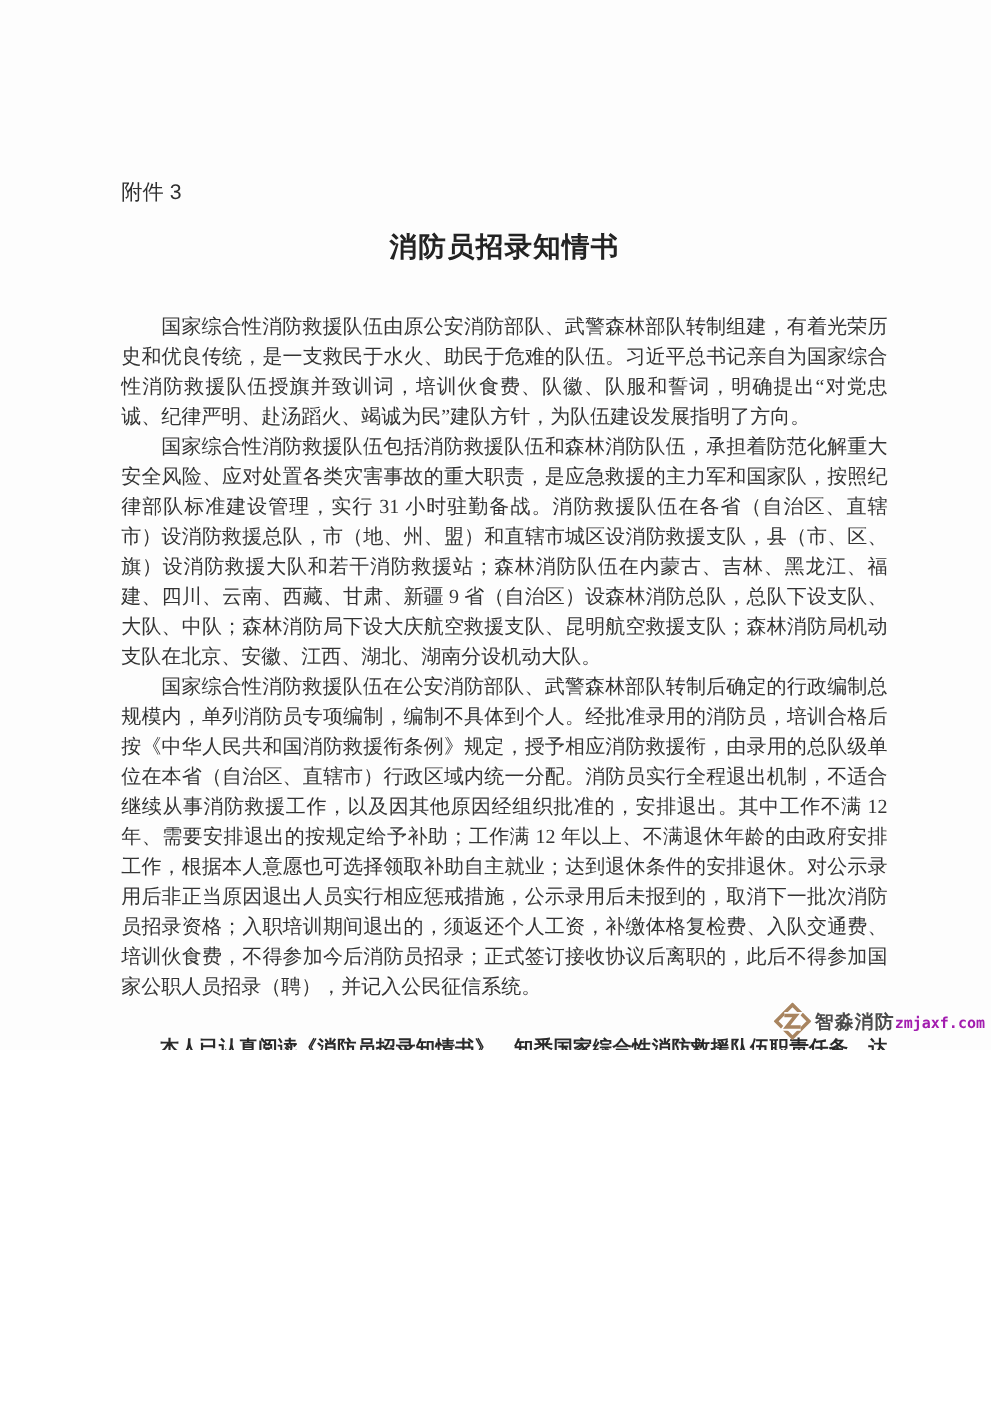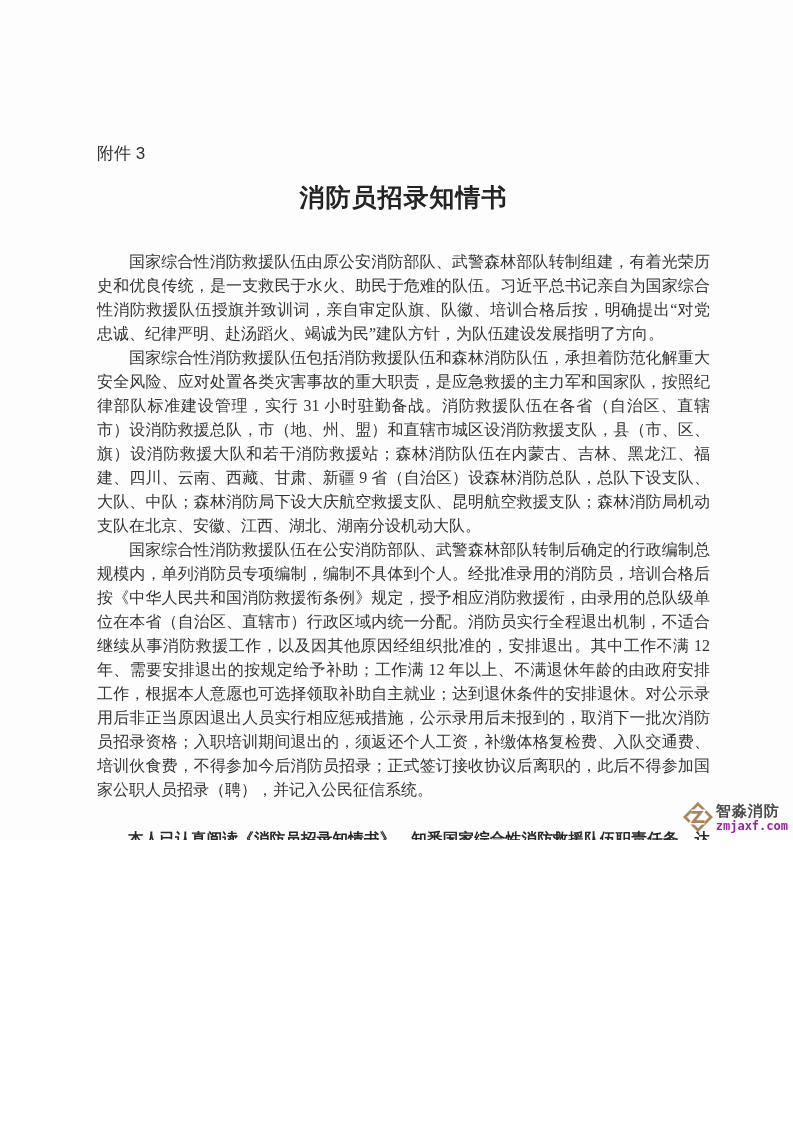--- a/index.html
+++ b/index.html
@@ -27,21 +27,21 @@
     margin-top: 142px;
     font-size: 17px;
     line-height: 24px;
     color: #2f2f2f;
     font-family: "Liberation Sans", "DejaVu Sans", sans-serif;
   }
   .doc-title {
     margin-top: 16px;
     margin-bottom: 36px;
     text-align: center;
-    font-size: 25px;
+    font-size: 22px;
     line-height: 32px;
     font-weight: bold;
     color: #232323;
     letter-spacing: 1px;
   }
   .body-para {
     margin: 0;
     font-size: 16px;
     line-height: 24px;
     text-align: justify;
@@ -79,21 +79,21 @@
     align-items: center;
     gap: 3px;
   }
   .watermark-logo {
     width: 30px;
     height: 30px;
     flex: 0 0 auto;
   }
   .watermark-text {
     display: flex;
-    flex-direction: column;
+    flex-direction: row;
     line-height: 1;
   }
   .watermark-brand {
     font-size: 15px;
     font-weight: bold;
     color: #4a4a4a;
     letter-spacing: 1px;
     font-family: "Liberation Sans", "DejaVu Sans", sans-serif;
   }
   .watermark-domain {
@@ -107,21 +107,21 @@
 </head>
 <body>
 
 <div class="page">
   <div class="content">
 
     <div class="attachment-label">附件 3</div>
 
     <h1 class="doc-title">消防员招录知情书</h1>
 
-    <p class="body-para">国家综合性消防救援队伍由原公安消防部队、武警森林部队转制组建，有着光荣历史和优良传统，是一支救民于水火、助民于危难的队伍。习近平总书记亲自为国家综合性消防救援队伍授旗并致训词，亲自审定队旗、队徽、培训合格后按，明确提出“对党忠诚、纪律严明、赴汤蹈火、竭诚为民”建队方针，为队伍建设发展指明了方向。</p>
+    <p class="body-para">国家综合性消防救援队伍由原公安消防部队、武警森林部队转制组建，有着光荣历史和优良传统，是一支救民于水火、助民于危难的队伍。习近平总书记亲自为国家综合性消防救援队伍授旗并致训词，培训伙食费、队徽、队服和誓词，明确提出“对党忠诚、纪律严明、赴汤蹈火、竭诚为民”建队方针，为队伍建设发展指明了方向。</p>
 
     <p class="body-para">国家综合性消防救援队伍包括消防救援队伍和森林消防队伍，承担着防范化解重大安全风险、应对处置各类灾害事故的重大职责，是应急救援的主力军和国家队，按照纪律部队标准建设管理，实行 31 小时驻勤备战。消防救援队伍在各省（自治区、直辖市）设消防救援总队，市（地、州、盟）和直辖市城区设消防救援支队，县（市、区、旗）设消防救援大队和若干消防救援站；森林消防队伍在内蒙古、吉林、黑龙江、福建、四川、云南、西藏、甘肃、新疆 9 省（自治区）设森林消防总队，总队下设支队、大队、中队；森林消防局下设大庆航空救援支队、昆明航空救援支队；森林消防局机动支队在北京、安徽、江西、湖北、湖南分设机动大队。</p>
 
     <p class="body-para">国家综合性消防救援队伍在公安消防部队、武警森林部队转制后确定的行政编制总规模内，单列消防员专项编制，编制不具体到个人。经批准录用的消防员，培训合格后按《中华人民共和国消防救援衔条例》规定，授予相应消防救援衔，由录用的总队级单位在本省（自治区、直辖市）行政区域内统一分配。消防员实行全程退出机制，不适合继续从事消防救援工作，以及因其他原因经组织批准的，安排退出。其中工作不满 12 年、需要安排退出的按规定给予补助；工作满 12 年以上、不满退休年龄的由政府安排工作，根据本人意愿也可选择领取补助自主就业；达到退休条件的安排退休。对公示录用后非正当原因退出人员实行相应惩戒措施，公示录用后未报到的，取消下一批次消防员招录资格；入职培训期间退出的，须返还个人工资，补缴体格复检费、入队交通费、培训伙食费，不得参加今后消防员招录；正式签订接收协议后离职的，此后不得参加国家公职人员招录（聘），并记入公民征信系统。</p>
 
     <p class="body-para emphasis">本人已认真阅读《消防员招录知情书》，知悉国家综合性消防救援队伍职责任务、达到退休条件的安排退休，接受驻勤备战、日常管理、教育训练、统一分配模式以及非正当原因退出惩戒办法，志愿报名参加此次消防员招录。</p>
 
     <div class="signature-label">本人签字：</div>
 
     <div class="date-line">_______年 __月__日</div>

